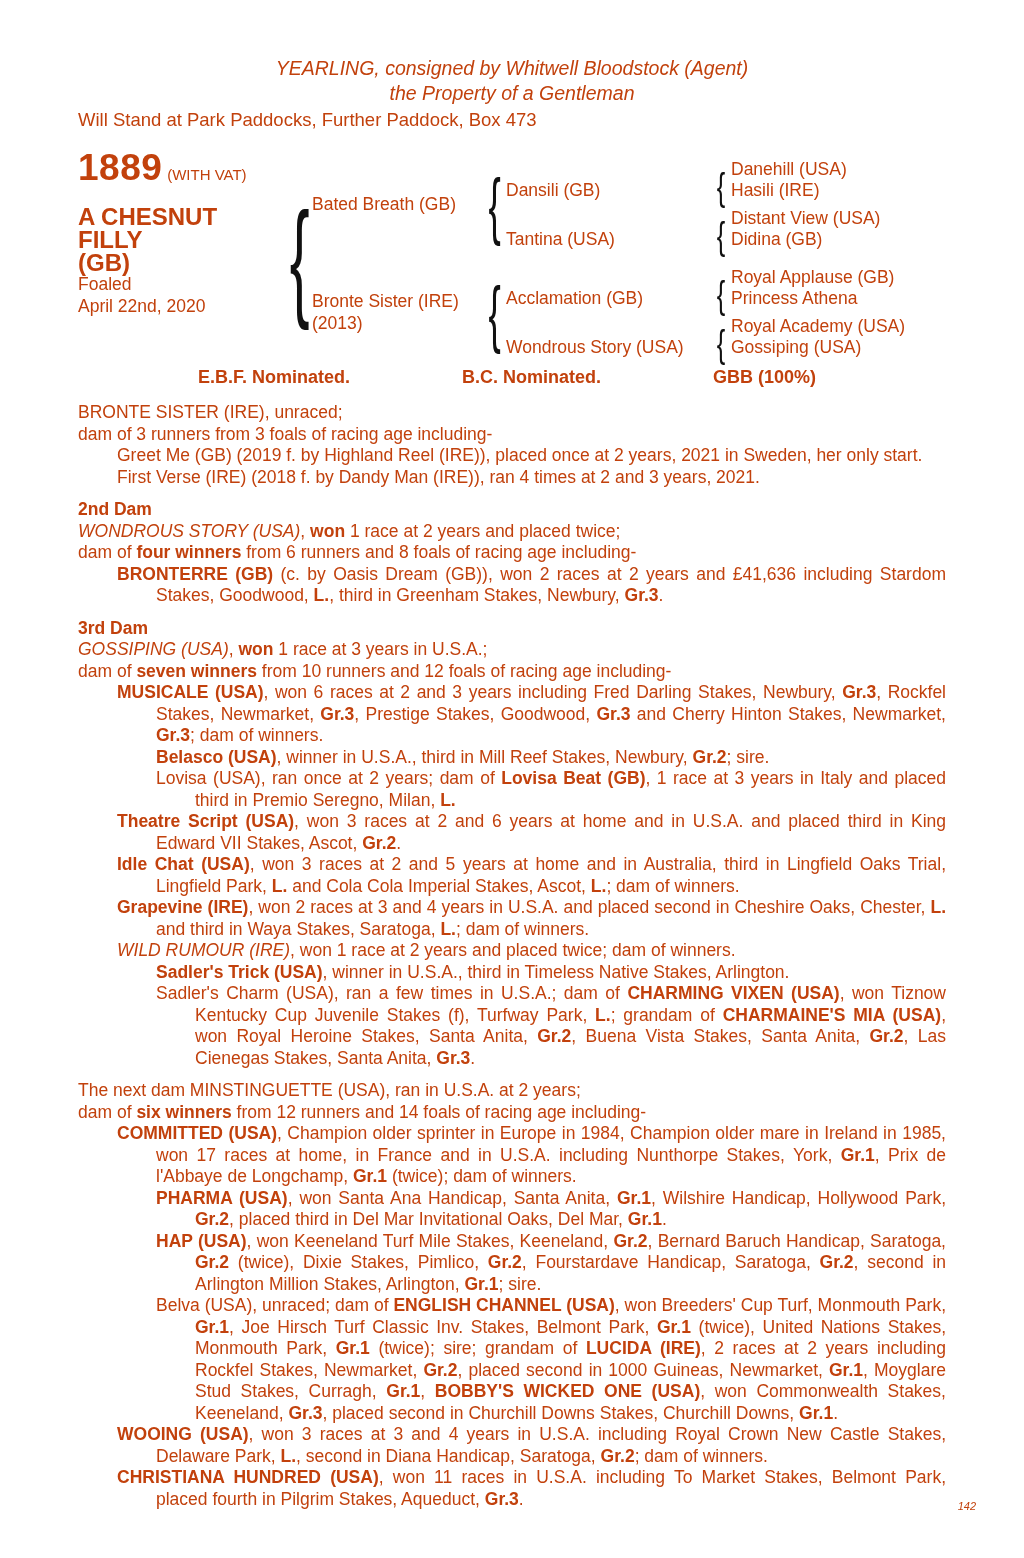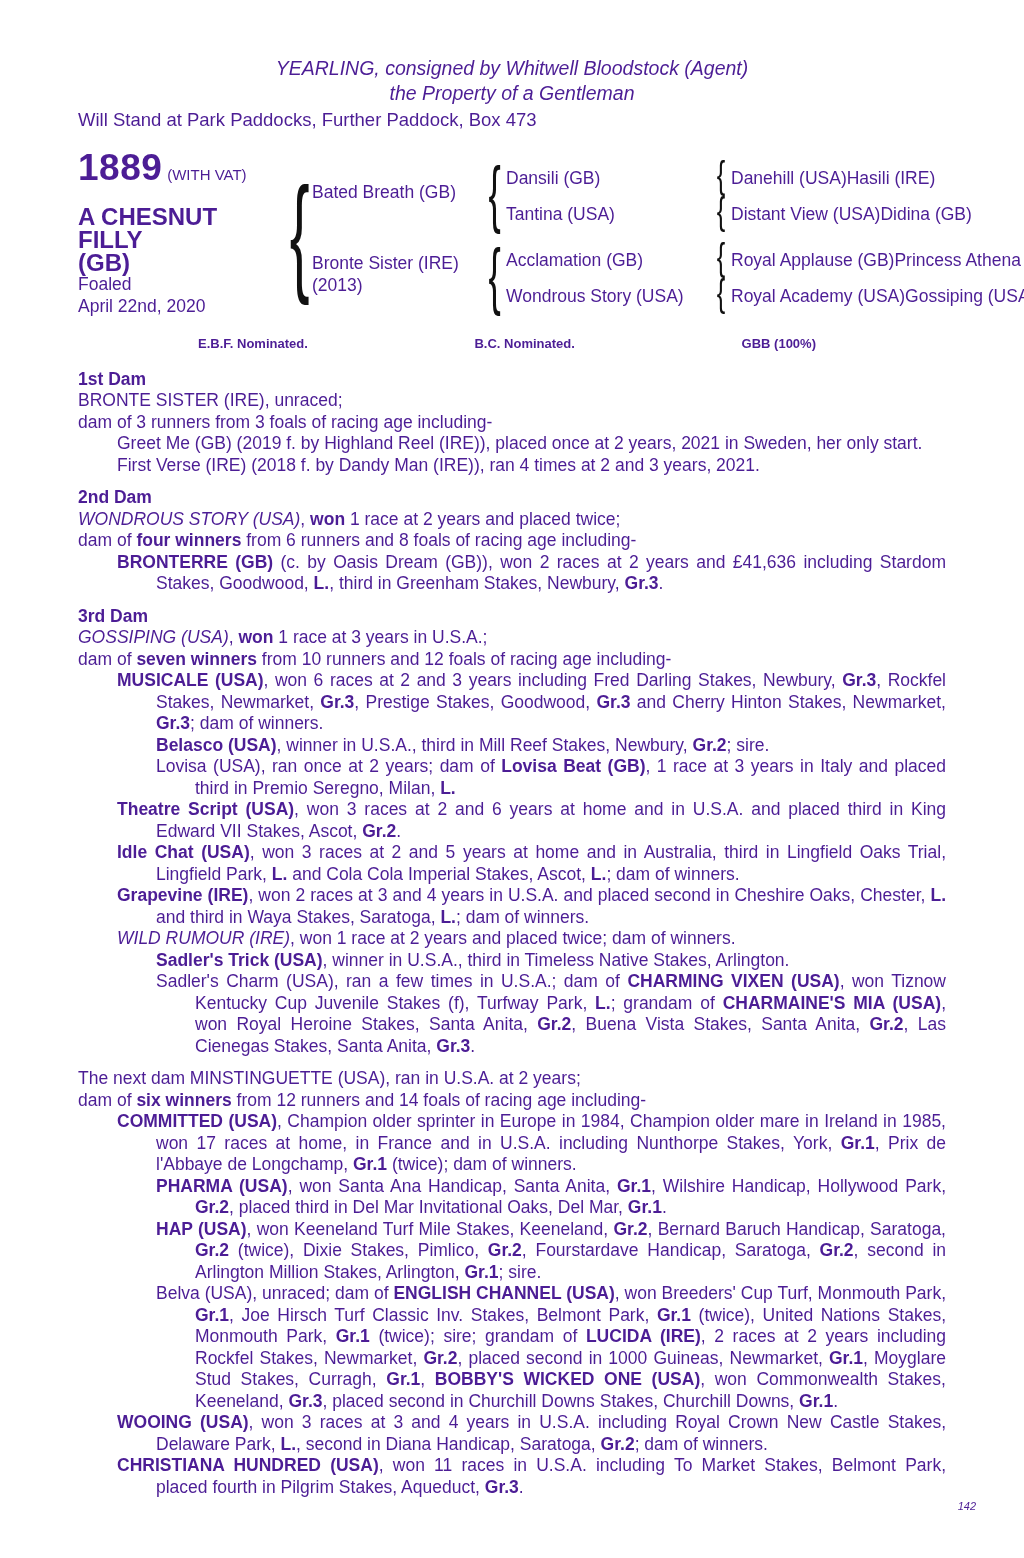--- a/index.html
+++ b/index.html
@@ -1,19 +1,19 @@
 <!DOCTYPE html>
 <html><head>
 <meta charset="utf-8">
 <style>
   * { margin: 0; padding: 0; box-sizing: border-box; }
   html, body { background: #ffffff; }
   .page {
     width: 1024px; height: 1558px; position: relative; overflow: hidden;
-    background: #ffffff; color: #4c1d95;
+    background: #ffffff; color: #c2410c;
     font-family: "Liberation Sans", sans-serif;
     font-size: 17.5px; line-height: 21.5px;
     padding: 56px 78px 0 78px;
   }
   .hdr-consignor, .hdr-property {
     text-align: center; font-style: italic; font-size: 19.5px; line-height: 25px;
   }
   .hdr-location { font-weight: normal; font-size: 18.5px; margin-top: 3px; }
 
   .pedigree-row { display: flex; margin-top: 20px; }
@@ -36,27 +36,27 @@
   .brace-2::before { transform: scale(0.8, 1.6); }
   .brace-3 { width: 20px; font-size: 30px; }
   .brace-3::before { transform: scale(0.85, 1.3); }
 
   .g1-col { display: flex; flex-direction: column; }
   .g1-unit { display: flex; align-items: center; margin: 5px 0; }
   .g1-label { width: 172px; flex-shrink: 0; }
   .g2-col { display: flex; flex-direction: column; }
   .g2-unit { display: flex; align-items: flex-end; margin: 3px 0; }
   .g2-label { width: 205px; flex-shrink: 0; }
-  .g3-col { display: flex; flex-direction: row; }
+  .g3-col { display: flex; flex-direction: column; }
   .g3-name { line-height: 21.5px; white-space: nowrap; }
 
   .nominations {
     display: flex; justify-content: space-between;
-    font-weight: bold; font-size: 13px;
-    margin-top: 16px; padding-left: 120px; padding-right: 130px;
+    font-weight: bold; font-size: 18px;
+    margin-top: 0; padding-left: 120px; padding-right: 130px;
   }
 
   .catalogue-body { margin-top: 14px; text-align: justify; }
   .dam-heading { font-weight: bold; margin-top: 11px; text-align: left; }
   .indent-0 { padding-left: 39px;  text-indent: -39px; }
   .indent-1 { padding-left: 78px;  text-indent: -39px; }
   .indent-2 { padding-left: 117px; text-indent: -39px; }
   .space-before { margin-top: 11px; }
   .b { font-weight: bold; }
   .i { font-style: italic; }
@@ -146,21 +146,20 @@
     </div>
   </div>
 
   <div class="nominations">
     <span>E.B.F. Nominated.</span>
     <span>B.C. Nominated.</span>
     <span>GBB (100%)</span>
   </div>
 
   <div class="catalogue-body">
-      <div class="dam-heading">1st Dam</div>
       <div class="indent-0"><span class="">BRONTE SISTER (IRE), unraced;</span></div>
       <div class="indent-0"><span class="">dam of 3 runners from 3 foals of racing age including-</span></div>
       <div class="indent-1"><span class="">Greet Me (GB) (2019 f. by Highland Reel (IRE)), placed once at 2 years, 2021 in Sweden, her only start.</span></div>
       <div class="indent-1"><span class="">First Verse (IRE) (2018 f. by Dandy Man (IRE)), ran 4 times at 2 and 3 years, 2021.</span></div>
       <div class="dam-heading">2nd Dam</div>
       <div class="indent-0"><span class="i">WONDROUS STORY (USA)</span><span class="">, </span><span class="b">won</span><span class=""> 1 race at 2 years and placed twice;</span></div>
       <div class="indent-0"><span class="">dam of </span><span class="b">four winners</span><span class=""> from 6 runners and 8 foals of racing age including-</span></div>
       <div class="indent-1"><span class="b">BRONTERRE (GB)</span><span class=""> (c. by Oasis Dream (GB)), won 2 races at 2 years and £41,636 including Stardom Stakes, Goodwood, </span><span class="b">L.</span><span class="">, third in Greenham Stakes, Newbury, </span><span class="b">Gr.3</span><span class="">.</span></div>
       <div class="dam-heading">3rd Dam</div>
       <div class="indent-0"><span class="i">GOSSIPING (USA)</span><span class="">, </span><span class="b">won</span><span class=""> 1 race at 3 years in U.S.A.;</span></div>

